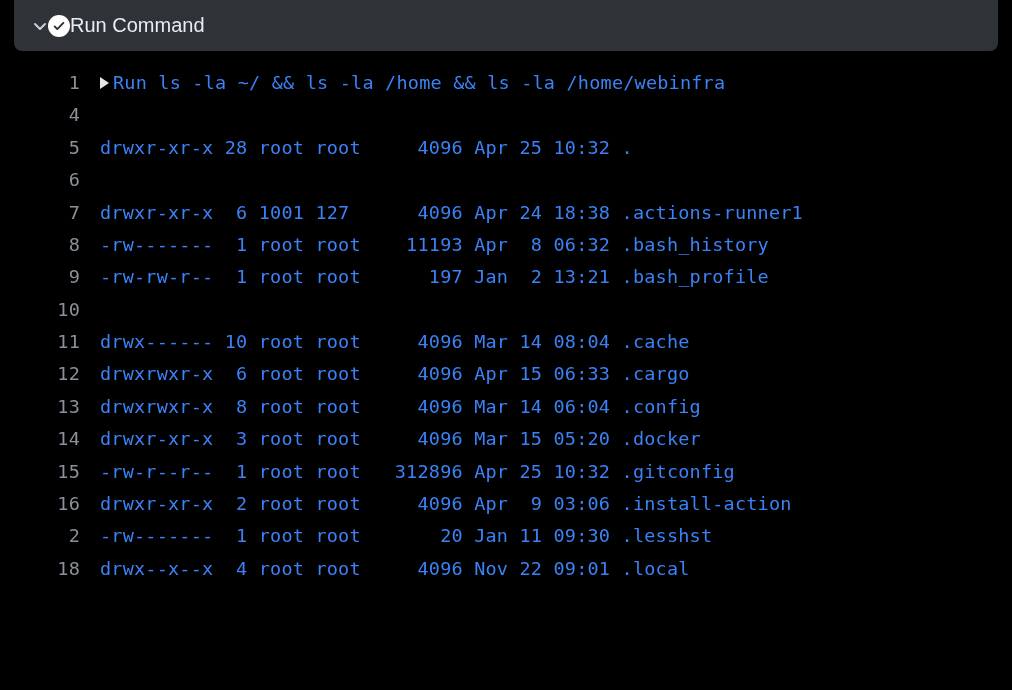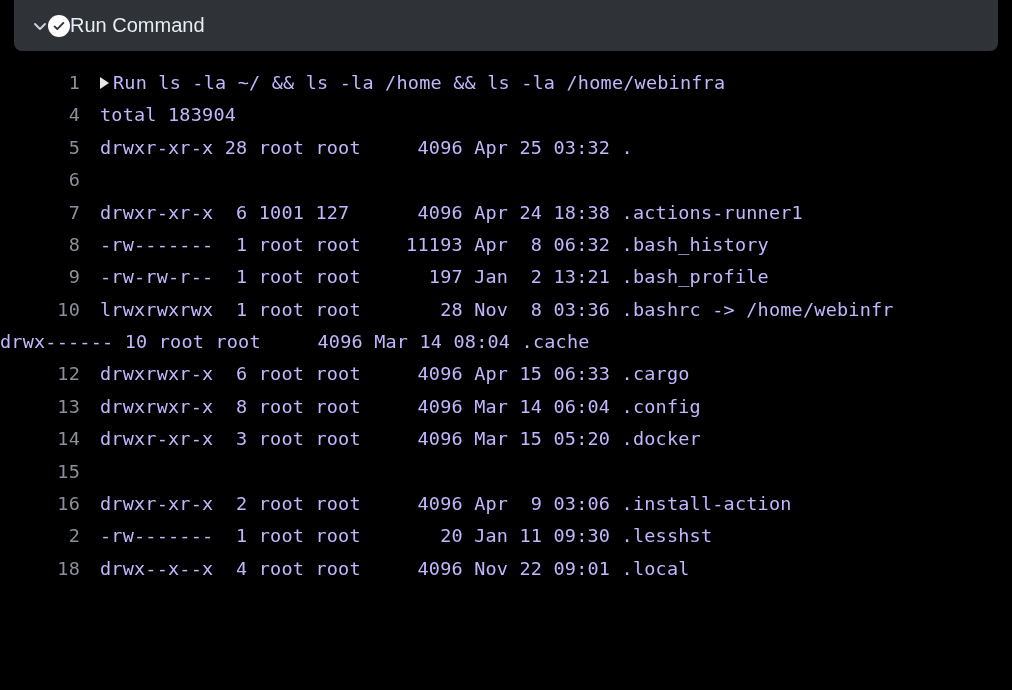--- a/index.html
+++ b/index.html
@@ -59,21 +59,21 @@
     }
     .lineno {
       width: 100px;
       text-align: right;
       color: #8b919a;
       padding-right: 20px;
       user-select: none;
       flex-shrink: 0;
     }
     .content {
-      color: #c4b5fd;
+      color: #3b82f6;
       white-space: pre;
       overflow: hidden;
     }
     .arrow-marker {
       display: inline-block;
       width: 0;
       height: 0;
       border-top: 6px solid transparent;
       border-bottom: 6px solid transparent;
       border-left: 9px solid #e6e6e6;
@@ -102,33 +102,32 @@
 
 <div class="terminal">
 
   <div class="row">
     <span class="lineno">1</span>
     <span class="content"><span class="arrow-marker"></span><span>Run</span> <span>ls -la ~/ &amp;&amp; ls -la /home &amp;&amp; ls -la /home/webinfra</span></span>
   </div>
 
   <div class="row">
     <span class="lineno">4</span>
-    <span class="content">total 183904</span>
   </div>
 
   <div id="rows-container">
-      <div class="row"><span class="lineno">5</span><span class="content">drwxr-xr-x 28 root root     4096 Apr 25 03:32 .</span></div>
+      <div class="row"><span class="lineno">5</span><span class="content">drwxr-xr-x 28 root root     4096 Apr 25 10:32 .</span></div>
       <div class="row"><span class="lineno">6</span></div>
       <div class="row"><span class="lineno">7</span><span class="content">drwxr-xr-x  6 1001 127      4096 Apr 24 18:38 .actions-runner1</span></div>
       <div class="row"><span class="lineno">8</span><span class="content">-rw-------  1 root root    11193 Apr  8 06:32 .bash_history</span></div>
       <div class="row"><span class="lineno">9</span><span class="content">-rw-rw-r--  1 root root      197 Jan  2 13:21 .bash_profile</span></div>
-      <div class="row"><span class="lineno">10</span><span class="content">lrwxrwxrwx  1 root root       28 Nov  8 03:36 .bashrc -&gt; /home/webinfr</span></div>
-      <div class="row"><span class="content">drwx------ 10 root root     4096 Mar 14 08:04 .cache</span></div>
+      <div class="row"><span class="lineno">10</span></div>
+      <div class="row"><span class="lineno">11</span><span class="content">drwx------ 10 root root     4096 Mar 14 08:04 .cache</span></div>
       <div class="row"><span class="lineno">12</span><span class="content">drwxrwxr-x  6 root root     4096 Apr 15 06:33 .cargo</span></div>
       <div class="row"><span class="lineno">13</span><span class="content">drwxrwxr-x  8 root root     4096 Mar 14 06:04 .config</span></div>
       <div class="row"><span class="lineno">14</span><span class="content">drwxr-xr-x  3 root root     4096 Mar 15 05:20 .docker</span></div>
-      <div class="row"><span class="lineno">15</span></div>
+      <div class="row"><span class="lineno">15</span><span class="content">-rw-r--r--  1 root root   312896 Apr 25 10:32 .gitconfig</span></div>
       <div class="row"><span class="lineno">16</span><span class="content">drwxr-xr-x  2 root root     4096 Apr  9 03:06 .install-action</span></div>
       <div class="row"><span class="lineno">2</span><span class="content">-rw-------  1 root root       20 Jan 11 09:30 .lesshst</span></div>
       <div class="row"><span class="lineno">18</span><span class="content">drwx--x--x  4 root root     4096 Nov 22 09:01 .local</span></div>
     </div>
 
 </div>
 
 </body></html>

